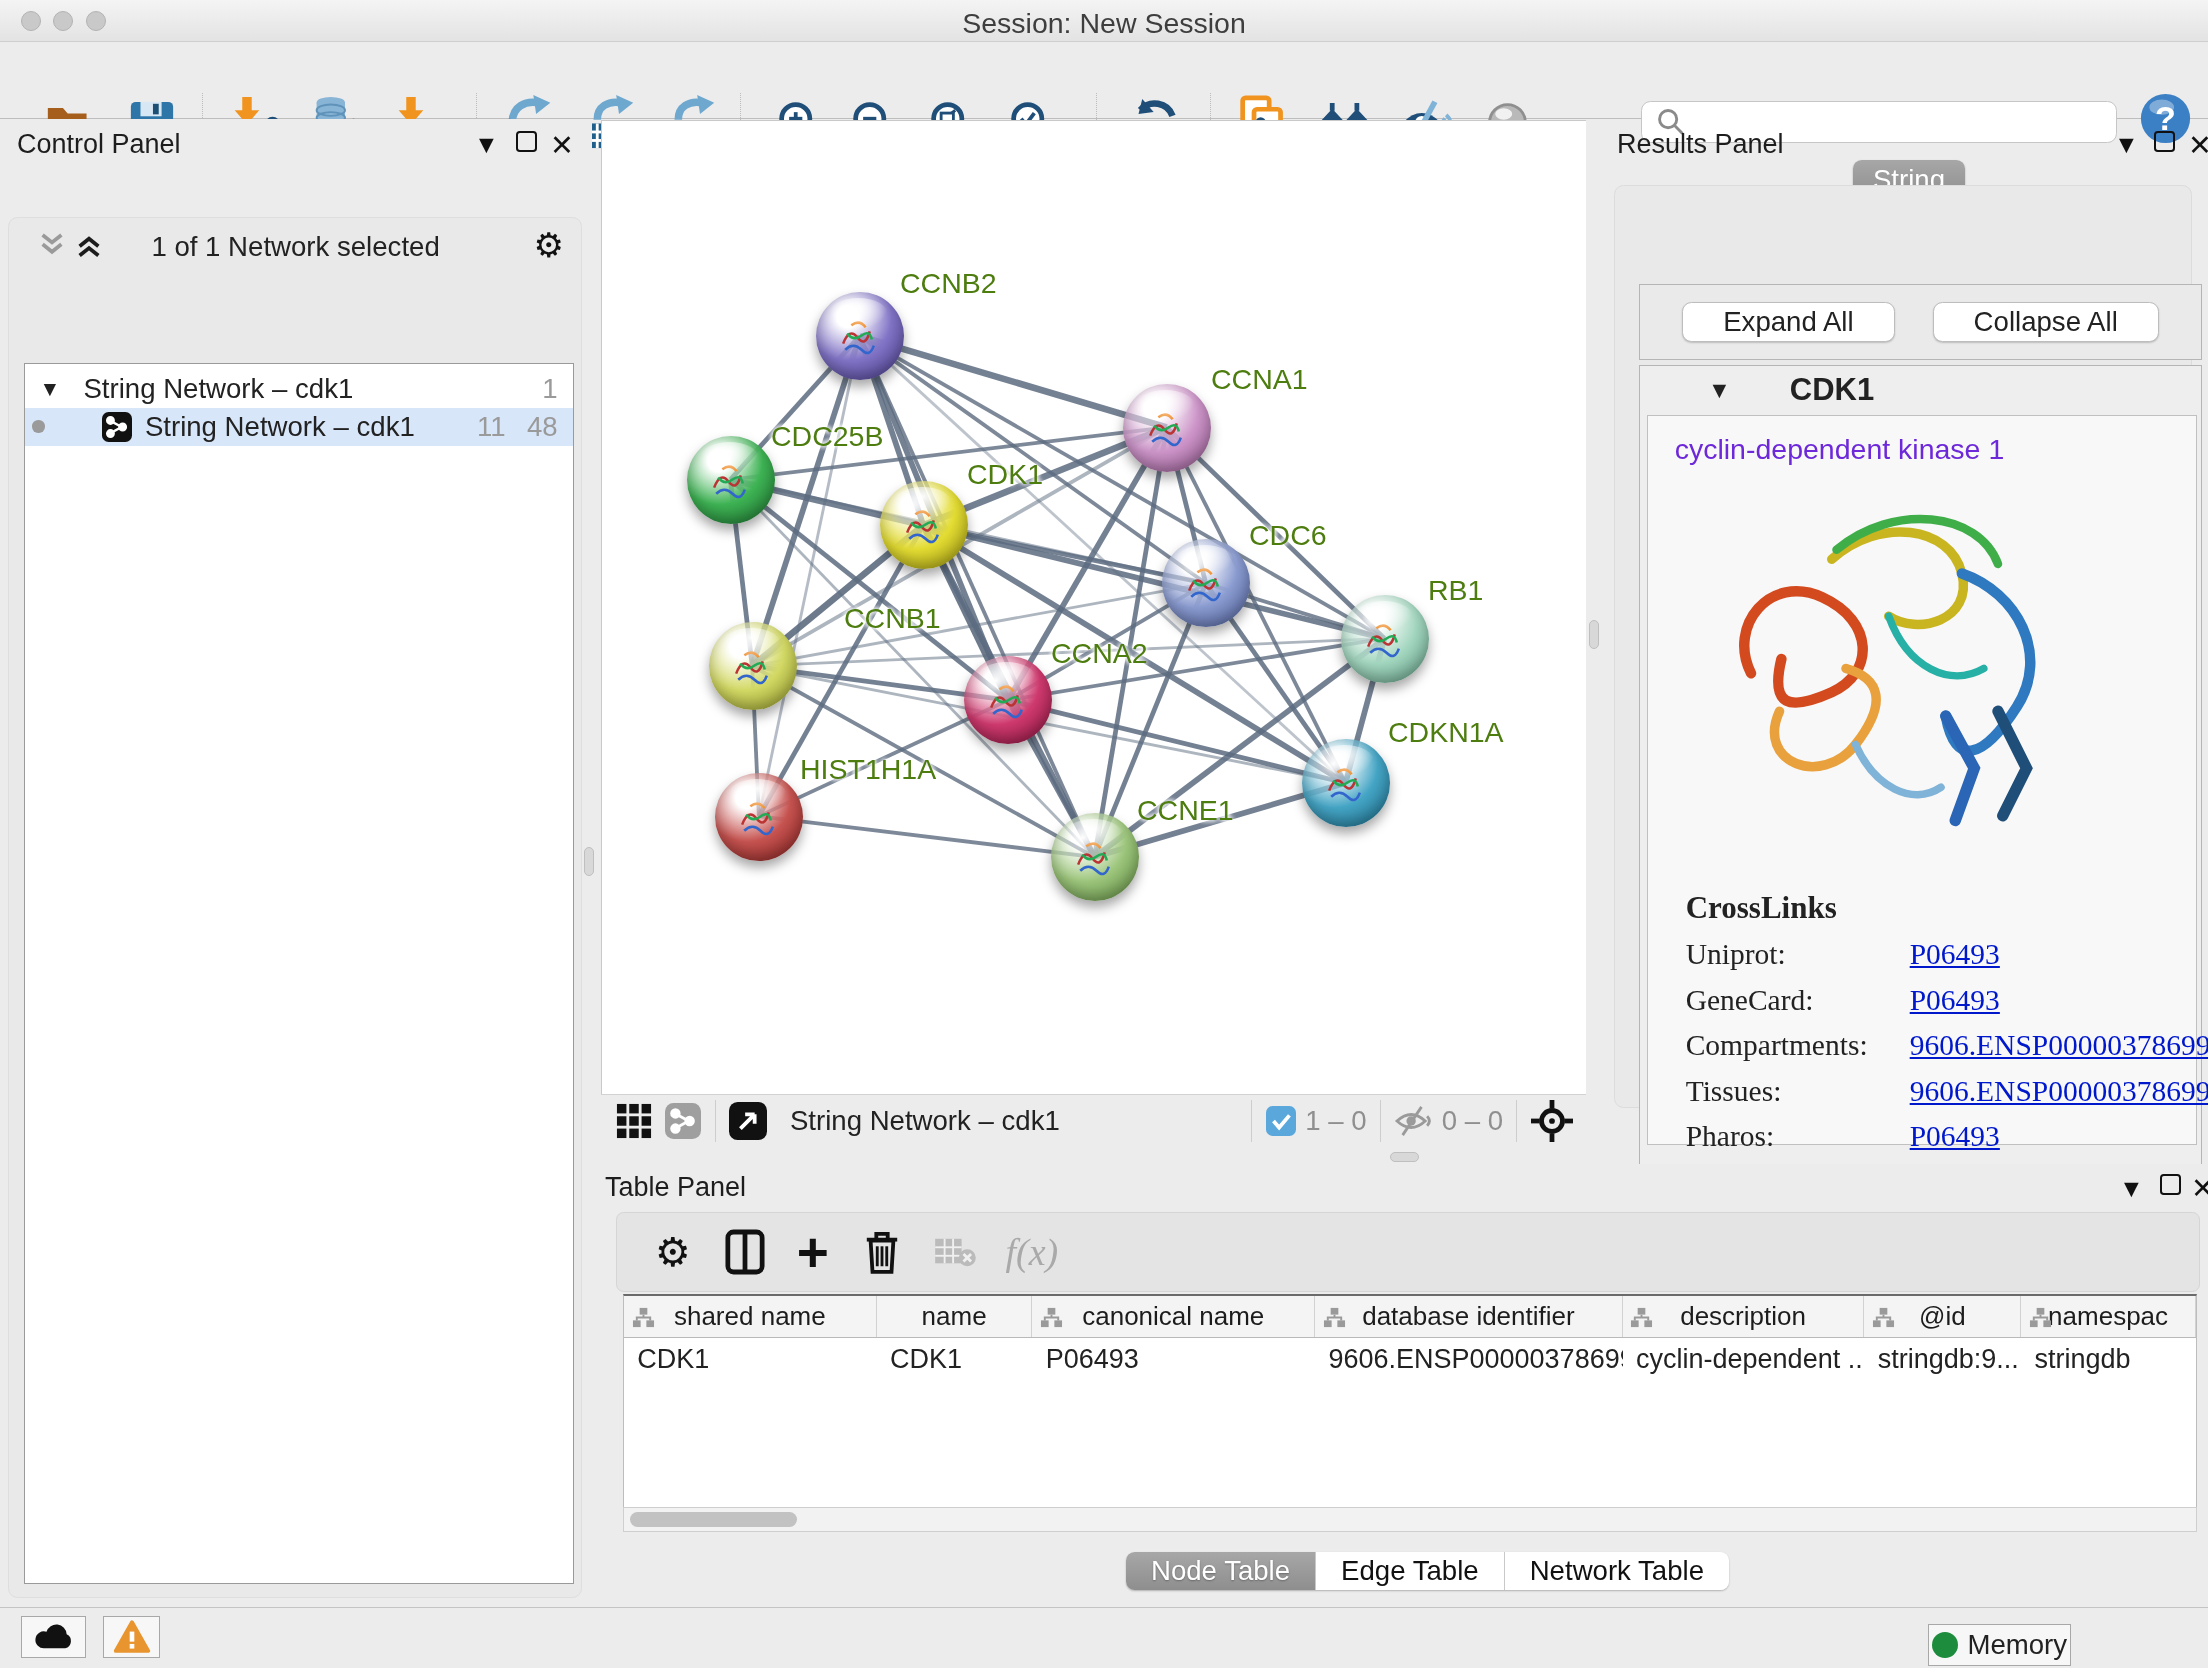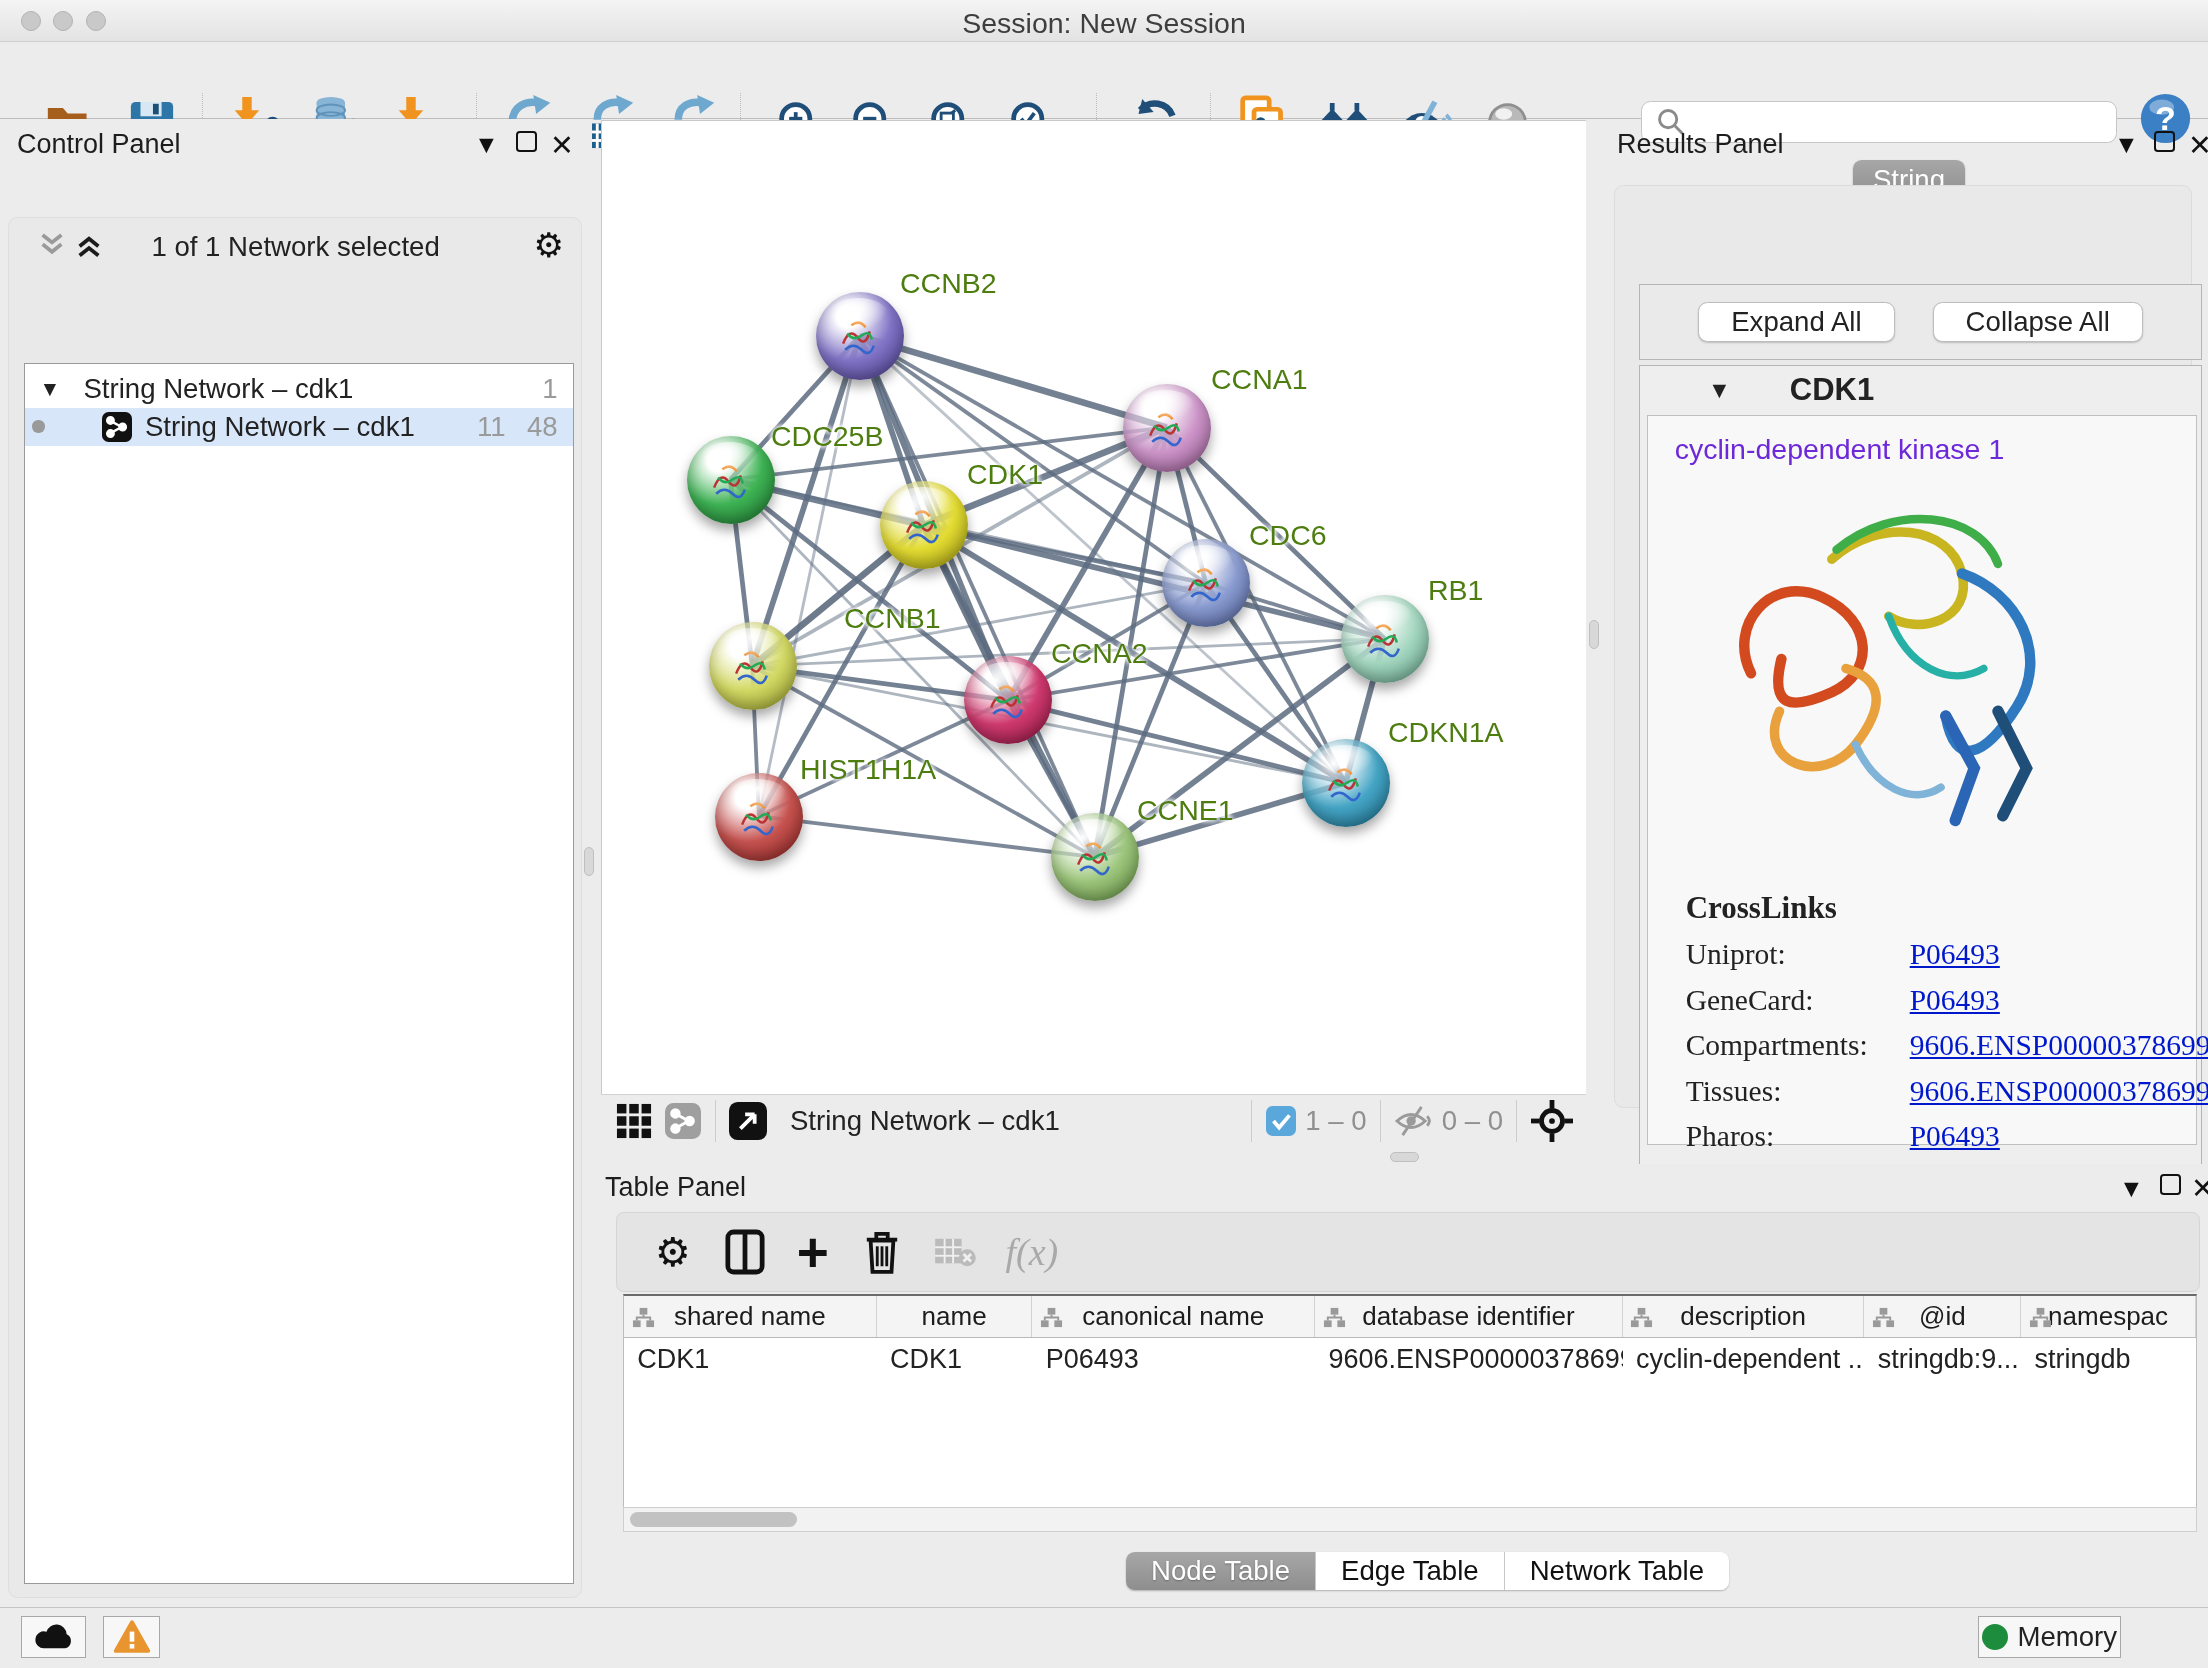--- a/index.html
+++ b/index.html
@@ -66,21 +66,21 @@
 
   
   #results-panel { position:absolute; left:1598px; top:119px; width:611px; height:1046px; }
   #rp-box { position:absolute; left:16px; top:66px; width:578px; height:923px;
     background:#e9e9e9; border-radius:9.5px; border:1px solid #dcdcdc; }
   #rp-tab { position:absolute; left:255px; top:41px; width:112px; height:39px; border-radius:8.6px;
     background:linear-gradient(#a7a7a7,#8e8e8e); color:#fff; font-size:27.6px;
     display:flex; align-items:center; justify-content:center; box-shadow:0 1px 1.9px rgba(0,0,0,.3); }
   #rp-buttons { position:absolute; left:24px; top:98px; width:563px; height:76px;
     border:1px solid #b5b5b5; display:flex; align-items:center; justify-content:center; gap:38px; background:#eaeaea; }
-  .rp-btn { height:40px; padding:0 32px; background:#fff; border:1px solid #bdbdbd; border-radius:9.5px;
+  .rp-btn { height:40px; padding:0 40px; background:#fff; border:1px solid #bdbdbd; border-radius:9.5px;
     font-size:27.6px; display:flex; align-items:center; box-shadow:0 1px 1.9px rgba(0,0,0,.2); }
   #rp-entry { position:absolute; left:24px; top:179px; width:563px; height:807px;
     border:1px solid #b5b5b5; background:#eee; }
   #rp-entry-head { height:48px; display:flex; align-items:center; font-size:31px; font-weight:bold; }
   #rp-entry-body { position:absolute; left:6.7px; top:49px; width:550px; height:730px;
     border:1px solid #c0c0c0; background:#f8f8f8; }
   #rp-desc { position:absolute; left:27px; top:17px; font-size:28.5px; color:#6d28d9; }
   #crosslinks { position:absolute; left:38px; top:474px; font-family:"Liberation Serif",serif; }
   #crosslinks .cl-title { font-size:31px; font-weight:bold; }
   .cl-row { display:flex; margin-top:12.4px; font-size:29.5px; }
@@ -101,21 +101,21 @@
   .td { padding-left:13.3px; display:flex; align-items:center; white-space:nowrap; overflow:hidden; }
   #tp-scroll { position:absolute; left:22px; top:343px; width:1574px; height:25px;
     background:#f2f2f2; border:1px solid #cfcfcf; }
   #tp-thumb { position:absolute; left:5.7px; top:3.8px; width:167px; height:15px; background:#c2c2c2; border-radius:7.6px; }
 
   
   #bottombar { position:absolute; left:0; top:1607px; width:2208px; height:61px;
     background:#ececec; border-top:1px solid #c4c4c4; }
   .bb-btn { position:absolute; top:7.6px; height:42px; background:#f7f7f7; border:1.9px solid #a8a8a8;
     display:flex; align-items:center; justify-content:center; }
-  #memory-btn { left:1978px; width:143px; font-size:27.6px; gap:9.5px; }
+  #memory-btn { left:1928px; width:143px; font-size:27.6px; gap:9.5px;margin-top:8px; }
   .mem-dot { width:26px; height:26px; border-radius:50%; background:#1d8c3c; }
 
   .gear { font-size:34px; color:#111; line-height:1; }
 </style>
 </head>
 <body>
 
 <div id="titlebar">
   <span class="tlight" style="left:21px"></span>
   <span class="tlight" style="left:53px"></span>

